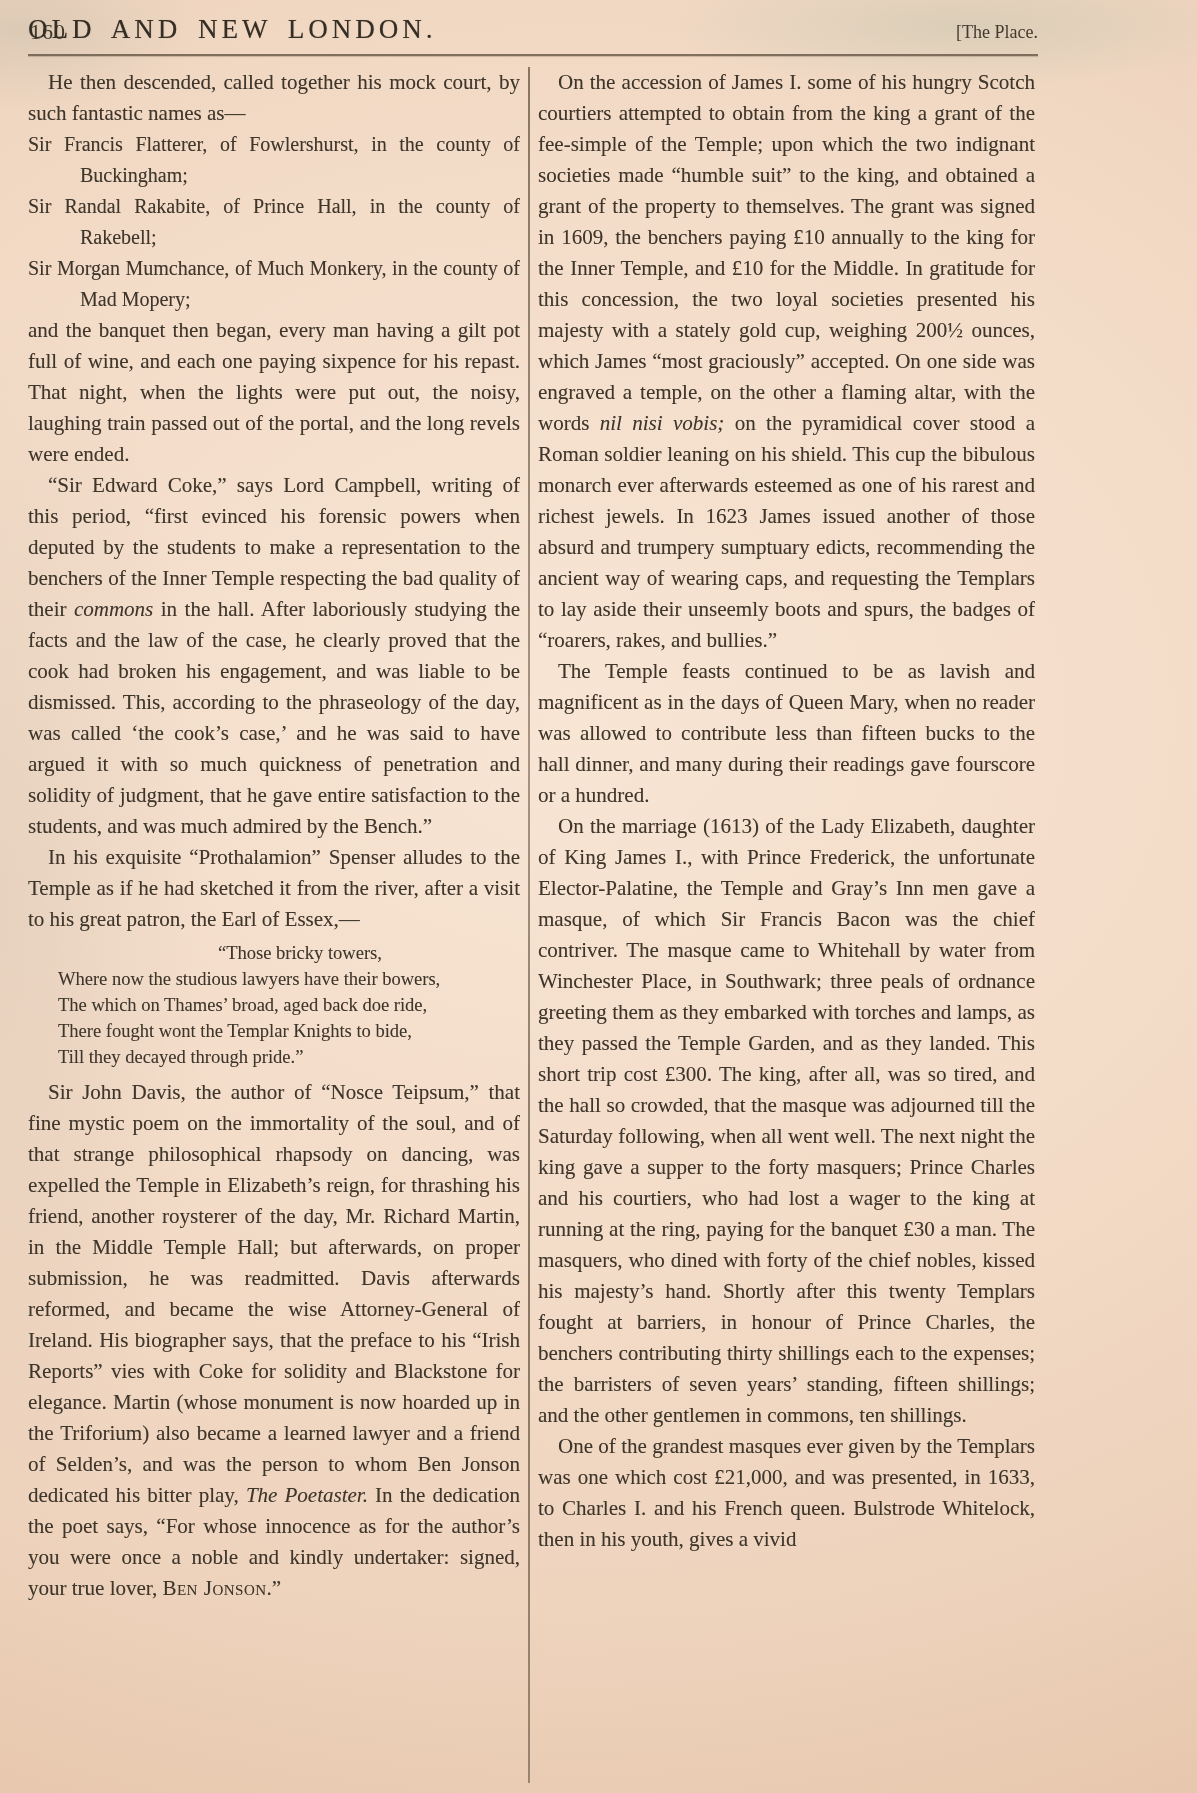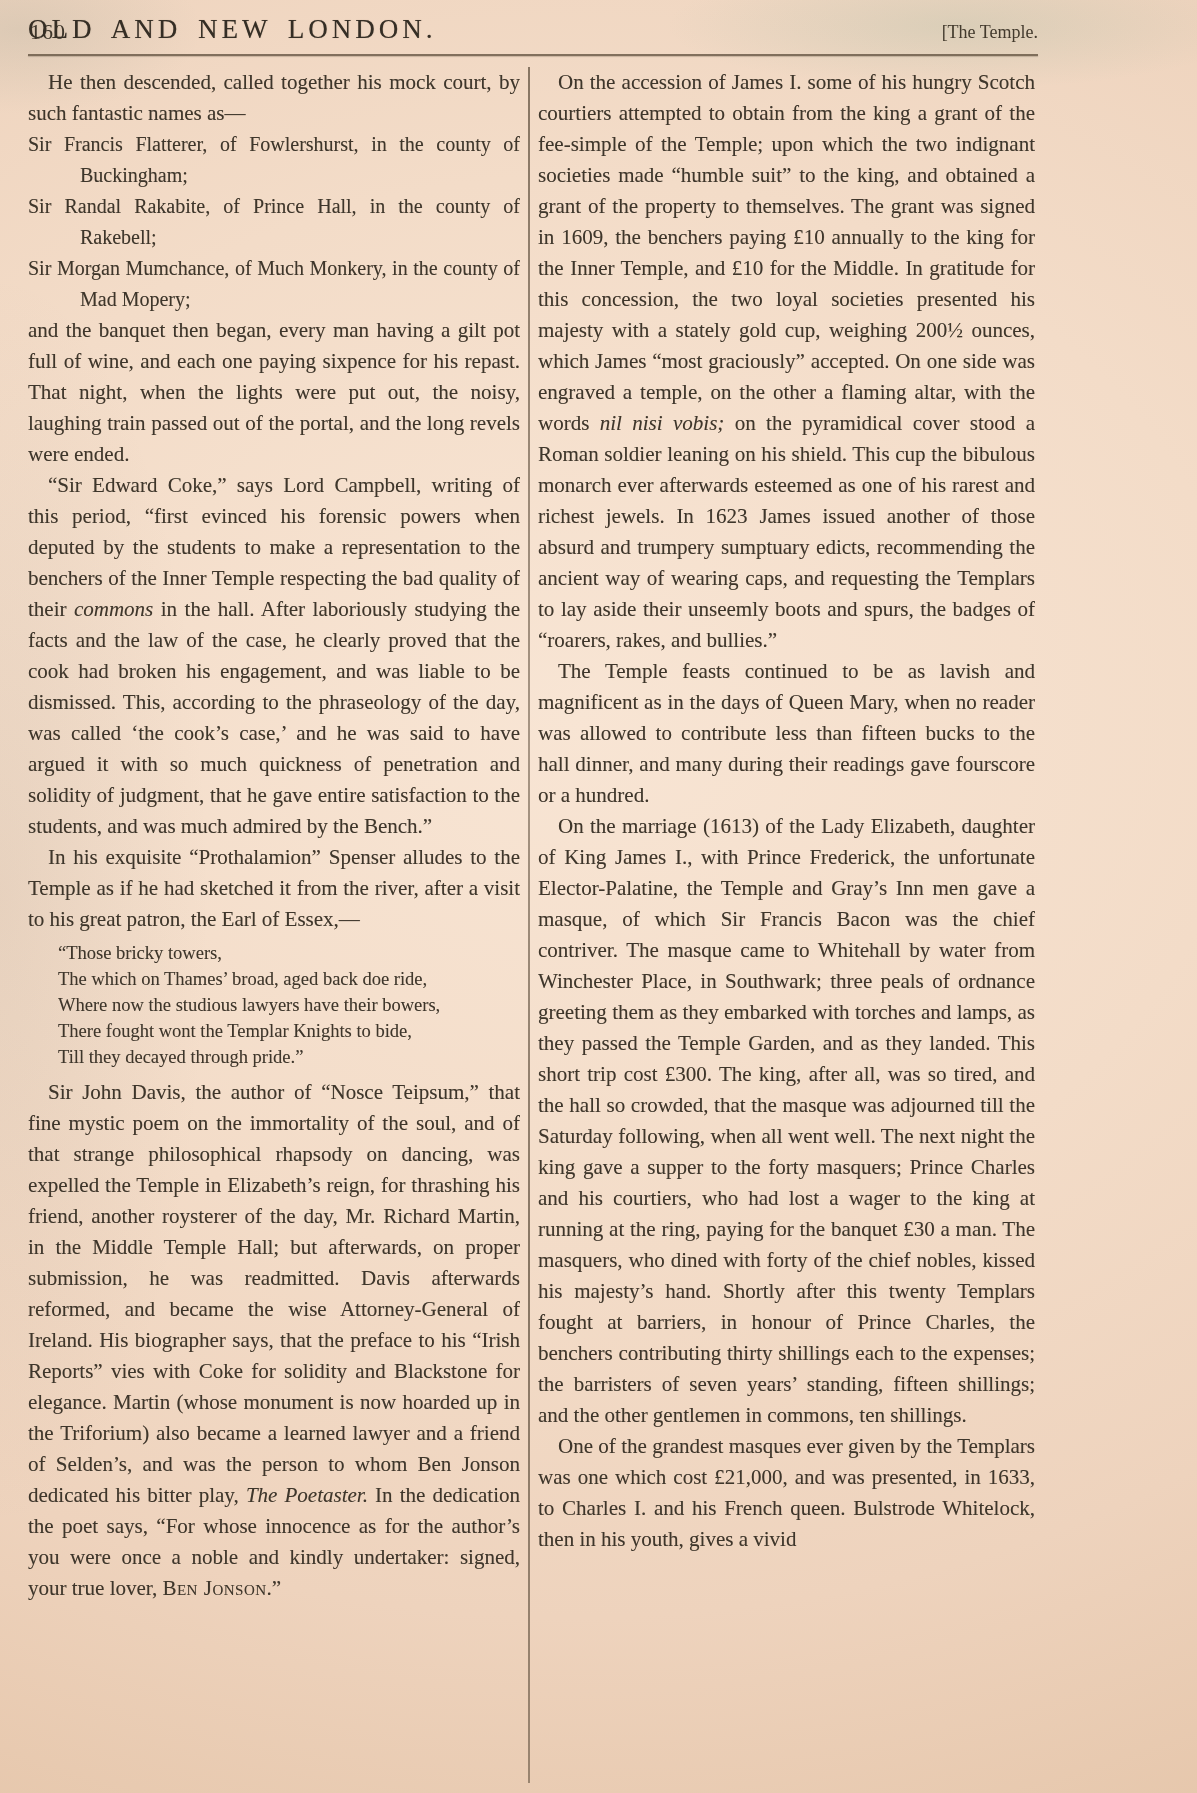--- a/index.html
+++ b/index.html
@@ -111,53 +111,53 @@
     text-indent: -52px;
     text-shadow: 0.2px 0.3px 0.6px rgba(62,50,38,0.30);
   }
 
   .verse {
     margin: 5px 0 7px 30px;
     font-size: 18.5px;
     line-height: 26px;
     text-shadow: 0.2px 0.3px 0.5px rgba(62,50,38,0.28);
   }
-  .verse-line:first-child { }
+  .verse-line:first-child { margin-left: 160px; }
 
   .seg-italic { font-style: italic; }
   .seg-smallcaps { font-variant: small-caps; letter-spacing: 0.5px; }
 </style>
 </head>
 <body>
 
 <div class="page">
 
   <header class="page-header">
     <span class="page-number">160</span>
     <span class="book-title">OLD AND NEW LONDON.</span>
-    <span class="running-header">[The Temple.</span>
+    <span class="running-header">[The Place.</span>
   </header>
 
   <div class="header-rule"></div>
 
   <main class="columns">
     <section class="column left">
         <p class="para indent"><span class="seg-normal">He then descended, called together his mock court, by such fantastic names as—</span></p>
         <div class="name-list">
           <div class="name-item">Sir Francis Flatterer, of Fowlershurst, in the county of Buckingham;</div>
           <div class="name-item">Sir Randal Rakabite, of Prince Hall, in the county of Rakebell;</div>
           <div class="name-item">Sir Morgan Mumchance, of Much Monkery, in the county of Mad Mopery;</div>
         </div>
         <p class="para"><span class="seg-normal">and the banquet then began, every man having a gilt pot full of wine, and each one paying sixpence for his repast. That night, when the lights were put out, the noisy, laughing train passed out of the portal, and the long revels were ended.</span></p>
         <p class="para indent"><span class="seg-normal">“Sir Edward Coke,” says Lord Campbell, writing of this period, “first evinced his forensic powers when deputed by the students to make a representation to the benchers of the Inner Temple respecting the bad quality of their </span><span class="seg-italic">commons</span><span class="seg-normal"> in the hall. After laboriously studying the facts and the law of the case, he clearly proved that the cook had broken his engagement, and was liable to be dismissed. This, according to the phraseology of the day, was called ‘the cook’s case,’ and he was said to have argued it with so much quickness of penetration and solidity of judgment, that he gave entire satisfaction to the students, and was much admired by the Bench.”</span></p>
         <p class="para indent"><span class="seg-normal">In his exquisite “Prothalamion” Spenser alludes to the Temple as if he had sketched it from the river, after a visit to his great patron, the Earl of Essex,—</span></p>
         <div class="verse">
           <div class="verse-line">“Those bricky towers,</div>
+          <div class="verse-line">Where now the studious lawyers have their bowers,</div>
           <div class="verse-line">The which on Thames’ broad, aged back doe ride,</div>
-          <div class="verse-line">Where now the studious lawyers have their bowers,</div>
           <div class="verse-line">There fought wont the Templar Knights to bide,</div>
           <div class="verse-line">Till they decayed through pride.”</div>
         </div>
         <p class="para indent"><span class="seg-normal">Sir John Davis, the author of “Nosce Teipsum,” that fine mystic poem on the immortality of the soul, and of that strange philosophical rhapsody on dancing, was expelled the Temple in Elizabeth’s reign, for thrashing his friend, another roysterer of the day, Mr. Richard Martin, in the Middle Temple Hall; but afterwards, on proper submission, he was readmitted. Davis afterwards reformed, and became the wise Attorney-General of Ireland. His biographer says, that the preface to his “Irish Reports” vies with Coke for solidity and Blackstone for elegance. Martin (whose monument is now hoarded up in the Triforium) also became a learned lawyer and a friend of Selden’s, and was the person to whom Ben Jonson dedicated his bitter play, </span><span class="seg-italic">The Poetaster.</span><span class="seg-normal"> In the dedication the poet says, “For whose innocence as for the author’s you were once a noble and kindly undertaker: signed, your true lover, </span><span class="seg-smallcaps">Ben Jonson</span><span class="seg-normal">.”</span></p>
       </section>
     <div class="column-rule"></div>
     <section class="column right">
         <p class="para indent"><span class="seg-normal">On the accession of James I. some of his hungry Scotch courtiers attempted to obtain from the king a grant of the fee-simple of the Temple; upon which the two indignant societies made “humble suit” to the king, and obtained a grant of the property to themselves. The grant was signed in 1609, the benchers paying £10 annually to the king for the Inner Temple, and £10 for the Middle. In gratitude for this concession, the two loyal societies presented his majesty with a stately gold cup, weighing 200½ ounces, which James “most graciously” accepted. On one side was engraved a temple, on the other a flaming altar, with the words </span><span class="seg-italic">nil nisi vobis;</span><span class="seg-normal"> on the pyramidical cover stood a Roman soldier leaning on his shield. This cup the bibulous monarch ever afterwards esteemed as one of his rarest and richest jewels. In 1623 James issued another of those absurd and trumpery sumptuary edicts, recommending the ancient way of wearing caps, and requesting the Templars to lay aside their unseemly boots and spurs, the badges of “roarers, rakes, and bullies.”</span></p>
         <p class="para indent"><span class="seg-normal">The Temple feasts continued to be as lavish and magnificent as in the days of Queen Mary, when no reader was allowed to contribute less than fifteen bucks to the hall dinner, and many during their readings gave fourscore or a hundred.</span></p>
         <p class="para indent"><span class="seg-normal">On the marriage (1613) of the Lady Elizabeth, daughter of King James I., with Prince Frederick, the unfortunate Elector-Palatine, the Temple and Gray’s Inn men gave a masque, of which Sir Francis Bacon was the chief contriver. The masque came to Whitehall by water from Winchester Place, in Southwark; three peals of ordnance greeting them as they embarked with torches and lamps, as they passed the Temple Garden, and as they landed. This short trip cost £300. The king, after all, was so tired, and the hall so crowded, that the masque was adjourned till the Saturday following, when all went well. The next night the king gave a supper to the forty masquers; Prince Charles and his courtiers, who had lost a wager to the king at running at the ring, paying for the banquet £30 a man. The masquers, who dined with forty of the chief nobles, kissed his majesty’s hand. Shortly after this twenty Templars fought at barriers, in honour of Prince Charles, the benchers contributing thirty shillings each to the expenses; the barristers of seven years’ standing, fifteen shillings; and the other gentlemen in commons, ten shillings.</span></p>

